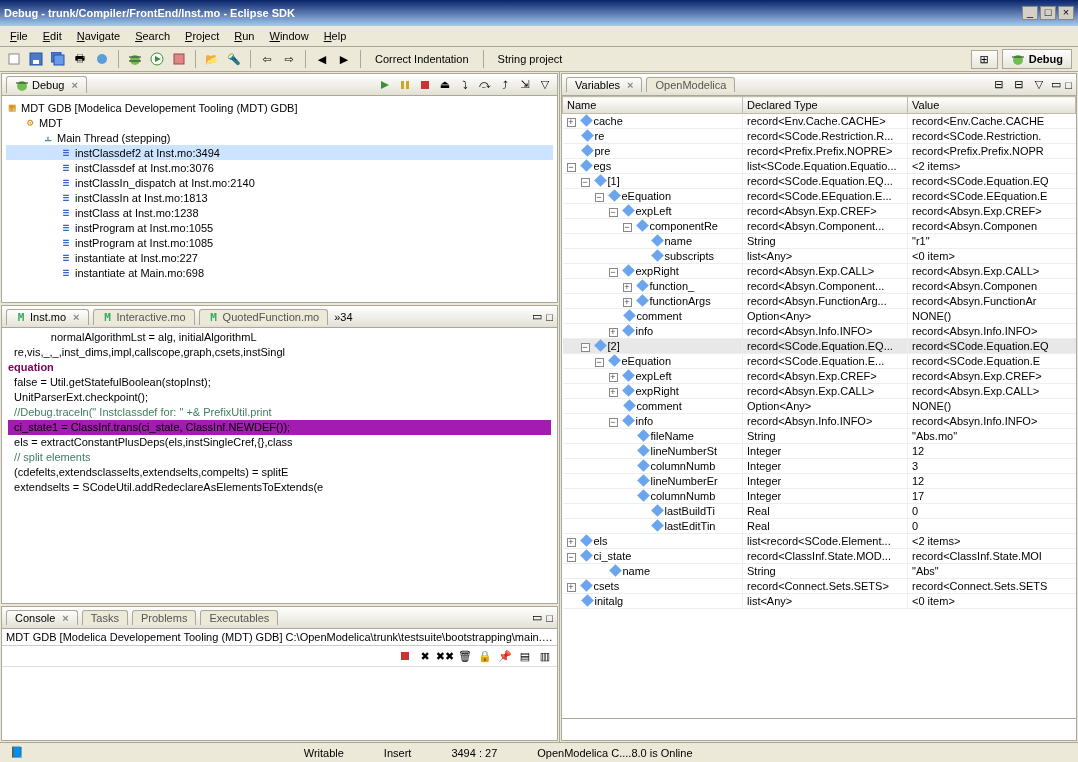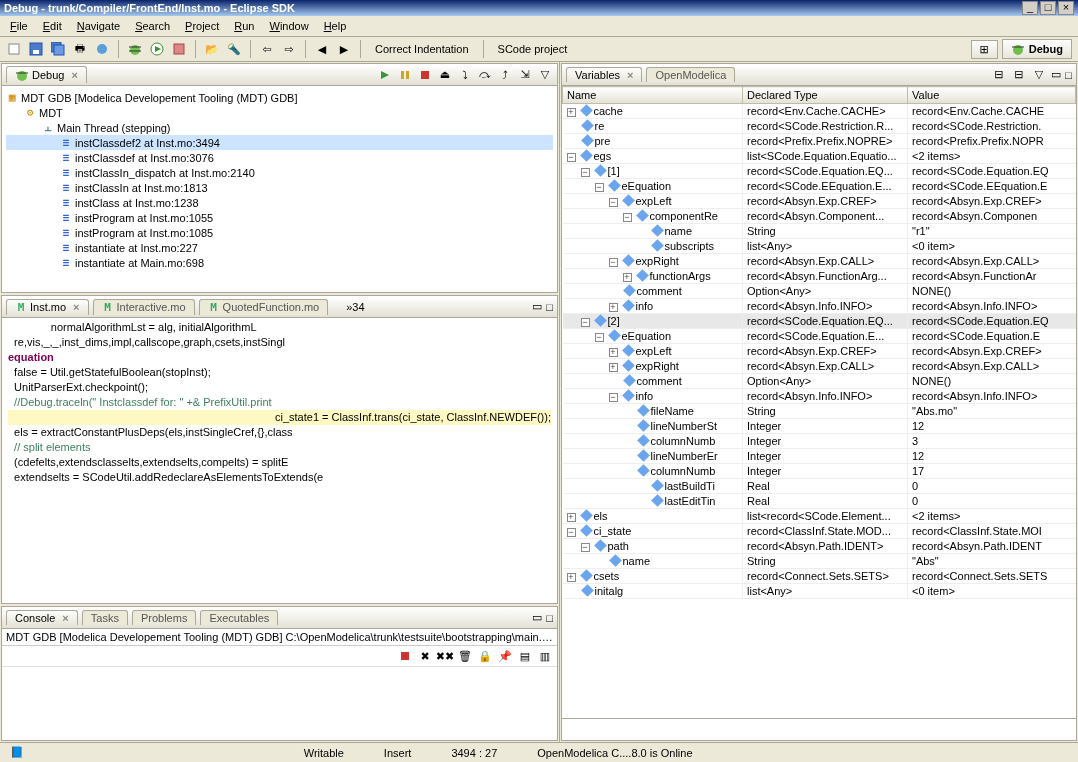--- a/index.html
+++ b/index.html
@@ -1,17 +1,17 @@
 <!DOCTYPE html>
 <html><head>
 <meta charset="utf-8">
 <style>
 * { box-sizing: border-box; margin: 0; padding: 0; font-family: "Segoe UI", Tahoma, sans-serif; font-size: 11px; }
 body { background: #ece9d8; width: 1078px; height: 762px; overflow: hidden; display: flex; flex-direction: column; }
-.titlebar { background: linear-gradient(#0a246a,#a6caf0); color: #fff; height: 16px; display: flex; align-items: center; padding: 0 4px; justify-content: space-between; }
+.titlebar { background: linear-gradient(#0a246a,#a6caf0); color: #fff; height: 26px; display: flex; align-items: center; padding: 0 4px; justify-content: space-between; }
 .titlebar .title { font-weight: bold; }
 .titlebar .winbtns { display: flex; gap: 2px; }
 .titlebar .winbtn { width: 16px; height: 14px; background: #d4d0c8; border: 1px solid #888; text-align: center; line-height: 11px; color:#000; }
 .menubar { background: #ece9d8; border-bottom: 1px solid #aca899; padding: 2px 4px; display: flex; gap: 3px; }
 .menubar span { padding: 2px 6px; }
 .toolbar { background: #ece9d8; border-bottom: 1px solid #aca899; padding: 2px 6px; display: flex; align-items: center; gap: 6px; }
 .toolbar .sep { width:1px; height:18px; background:#aca899; margin:0 2px;}
 .toolbar .txtbtn { padding: 2px 6px; }
 .mainrow { flex: 1; display: flex; min-height:0; }
 .leftcol { width: 560px; display:flex; flex-direction:column; border-right:1px solid #aca899;}
@@ -23,21 +23,21 @@
 .viewtab .x { color:#888; font-weight:bold; margin-left:4px;}
 .viewbody { flex:1; overflow:auto; background:#fff; }
 .tree { padding:4px; }
 .treerow { white-space:nowrap; padding:1px 0; display:flex; align-items:center; gap:3px;}
 .indent1{padding-left:18px;} .indent2{padding-left:36px;} .indent3{padding-left:54px;}
 .selrow { background:#cce4ff; }
 .codebox { font-family: "Courier New", monospace; font-size:12px; padding:2px 6px; white-space:pre; overflow:auto; }
 .codeline { line-height:15px; }
 .kw { color:#7f0055; font-weight:bold;text-align:right;}
 .cm { color:#3f7f5f;}
-.codehilite { background:#fef9c3;text-align:right; }
+.codehilite { background:#a21caf; }
 .statusbar { height:20px; border-top:1px solid #aca899; background:#ece9d8; display:flex; align-items:center; gap:40px; padding:0 10px;}
 .vartable { width:100%; border-collapse:collapse; table-layout:fixed;}
 .vartable th { background:linear-gradient(#fff,#e3e1d5); border:1px solid #c0bca8; text-align:left; padding:2px 4px; font-weight:normal; position:sticky; top:0;}
 .vartable td { border-bottom:1px solid #eee; padding:1px 4px; white-space:nowrap; overflow:hidden; text-overflow:ellipsis;}
 .vartable td:nth-child(2),.vartable td:nth-child(3){border-left:1px solid #eee;}
 .selvar { background:#e8e8e8;}
 .expander { display:inline-block; width:9px; height:9px; border:1px solid #888; text-align:center; line-height:7px; font-size:9px; margin-right:3px; color:#444; background:#fff;}
 .dia { display:inline-block; width:9px; height:9px; background:#6aa5ee; transform:rotate(45deg); margin:0 3px;}
 .consoletoolbar { display:flex; gap:4px; padding:2px 4px; justify-content:flex-end; border-bottom:1px solid #ddd;}
 .rightbadge { margin-left:auto; display:flex; gap:4px; align-items:center;}
@@ -118,21 +118,21 @@
   <span class="tbicon">🔦</span>
   <span class="sep"></span>
   <span class="tbicon">⇦</span>
   <span class="tbicon">⇨</span>
   <span class="sep"></span>
   <span class="tbicon">◀</span>
   <span class="tbicon">▶</span>
   <span class="sep"></span>
   <span class="txtbtn">Correct Indentation</span>
   <span class="sep"></span>
-  <span class="txtbtn">SCode project</span>
+  <span class="txtbtn">String project</span>
   <div class="rightbadge">
     <span class="perspb">⊞</span>
     <span class="perspb">
       <svg class="bug">
           <circle cx="7" cy="8" r="5" fill="#6fbf4f"></circle>
           <line x1="1" y1="5" x2="13" y2="5" stroke="#333"></line>
         </svg>
       <b>Debug</b>
     </span>
   </div>
@@ -201,21 +201,21 @@
             <span class="x">×</span>
           </span>
         <span class="viewtab inact">
             <span class="miniico">M</span>
             <span>Interactive.mo</span>
           </span>
         <span class="viewtab inact">
             <span class="miniico">M</span>
             <span>QuotedFunction.mo</span>
           </span>
-        <span style="margin-left:14px;">»34</span>
+        <span style="margin-left:2px;">»34</span>
         <div class="rightbadge">
             <span>▭</span>
             <span>□</span>
           </div>
       </div>
       <div class="viewbody codebox" id="codebox"><div class="codeline">              normalAlgorithmLst = alg, initialAlgorithmL</div><div class="codeline">  re,vis,_,_,inst_dims,impl,callscope,graph,csets,instSingl</div><div class="codeline"><span class="kw">equation</span></div><div class="codeline">  false = Util.getStatefulBoolean(stopInst);</div><div class="codeline">  UnitParserExt.checkpoint();</div><div class="codeline"><span class="cm">  //Debug.traceln(" Instclassdef for: " +&amp; PrefixUtil.print</span></div><div class="codeline codehilite">  ci_state1 = ClassInf.trans(ci_state, ClassInf.NEWDEF());</div><div class="codeline">  els = extractConstantPlusDeps(els,instSingleCref,{},class</div><div class="codeline"></div><div class="codeline"><span class="cm">  // split elements</span></div><div class="codeline">  (cdefelts,extendsclasselts,extendselts,compelts) = splitE</div><div class="codeline"></div><div class="codeline">  extendselts = SCodeUtil.addRedeclareAsElementsToExtends(e</div></div>
     </div>
 
     <div class="view" style="height:135px">
       <div class="viewhead" id="consoleTabs">
@@ -338,20 +338,25 @@
                 <td><span style="display:inline-block;width:70px"></span><span style="display:inline-block;width:13px"></span><span class="dia"></span>subscripts</td>
                 <td>list&lt;Any&gt;</td>
                 <td>&lt;0 item&gt;</td>
               </tr>
               <tr>
                 <td><span style="display:inline-block;width:42px"></span><span class="expander">−</span><span class="dia"></span>expRight</td>
                 <td>record&lt;Absyn.Exp.CALL&gt;</td>
                 <td>record&lt;Absyn.Exp.CALL&gt;</td>
               </tr>
               <tr>
+                <td><span style="display:inline-block;width:56px"></span><span class="expander">+</span><span class="dia"></span>function_</td>
+                <td>record&lt;Absyn.Component...</td>
+                <td>record&lt;Absyn.Componen</td>
+              </tr>
+              <tr>
                 <td><span style="display:inline-block;width:56px"></span><span class="expander">+</span><span class="dia"></span>functionArgs</td>
                 <td>record&lt;Absyn.FunctionArg...</td>
                 <td>record&lt;Absyn.FunctionAr</td>
               </tr>
               <tr>
                 <td><span style="display:inline-block;width:42px"></span><span style="display:inline-block;width:13px"></span><span class="dia"></span>comment</td>
                 <td>Option&lt;Any&gt;</td>
                 <td>NONE()</td>
               </tr>
               <tr>
@@ -426,25 +431,20 @@
               </tr>
               <tr>
                 <td><span style="display:inline-block;width:0px"></span><span class="expander">+</span><span class="dia"></span>els</td>
                 <td>list&lt;record&lt;SCode.Element...</td>
                 <td>&lt;2 items&gt;</td>
               </tr>
               <tr>
                 <td><span style="display:inline-block;width:0px"></span><span class="expander">−</span><span class="dia"></span>ci_state</td>
                 <td>record&lt;ClassInf.State.MOD...</td>
                 <td>record&lt;ClassInf.State.MOI</td>
-              </tr>
-              <tr>
-                <td><span style="display:inline-block;width:14px"></span><span class="expander">−</span><span class="dia"></span>path</td>
-                <td>record&lt;Absyn.Path.IDENT&gt;</td>
-                <td>record&lt;Absyn.Path.IDENT</td>
               </tr>
               <tr>
                 <td><span style="display:inline-block;width:28px"></span><span style="display:inline-block;width:13px"></span><span class="dia"></span>name</td>
                 <td>String</td>
                 <td>"Abs"</td>
               </tr>
               <tr>
                 <td><span style="display:inline-block;width:0px"></span><span class="expander">+</span><span class="dia"></span>csets</td>
                 <td>record&lt;Connect.Sets.SETS&gt;</td>
                 <td>record&lt;Connect.Sets.SETS</td>

